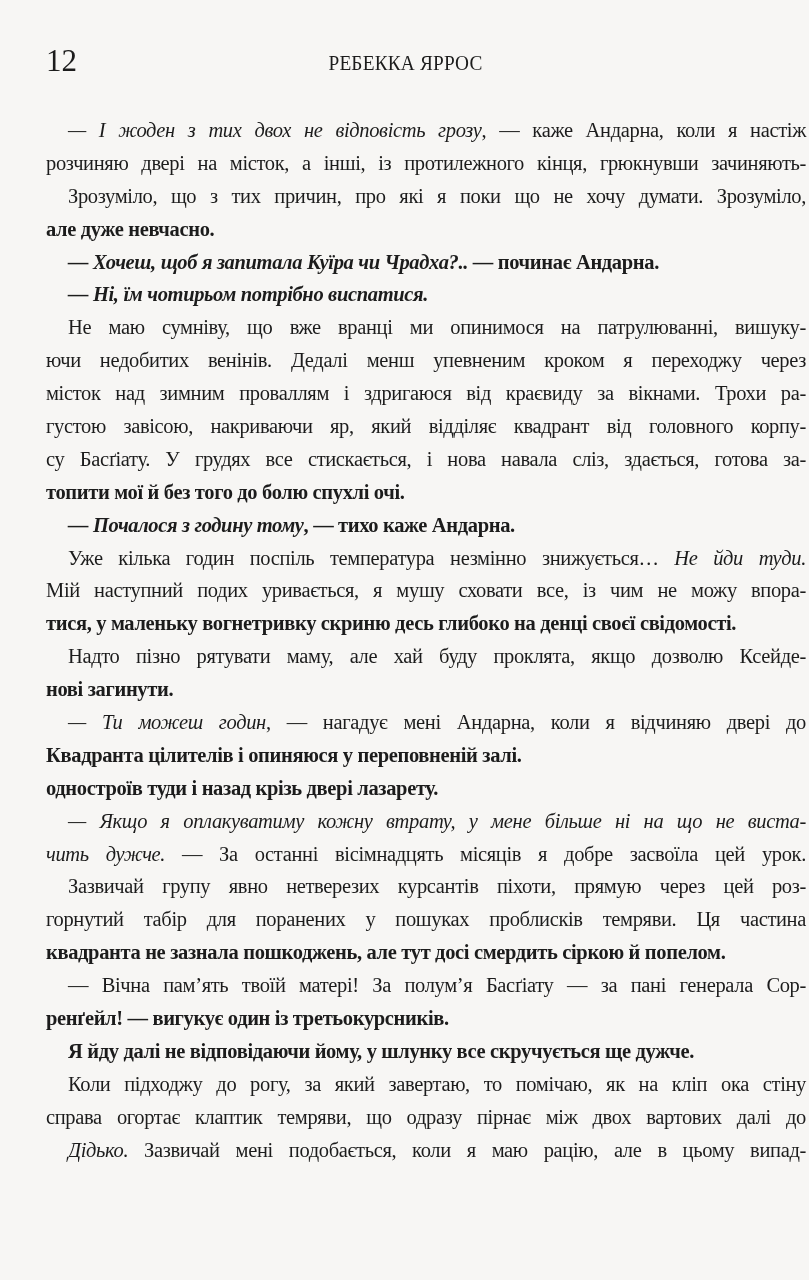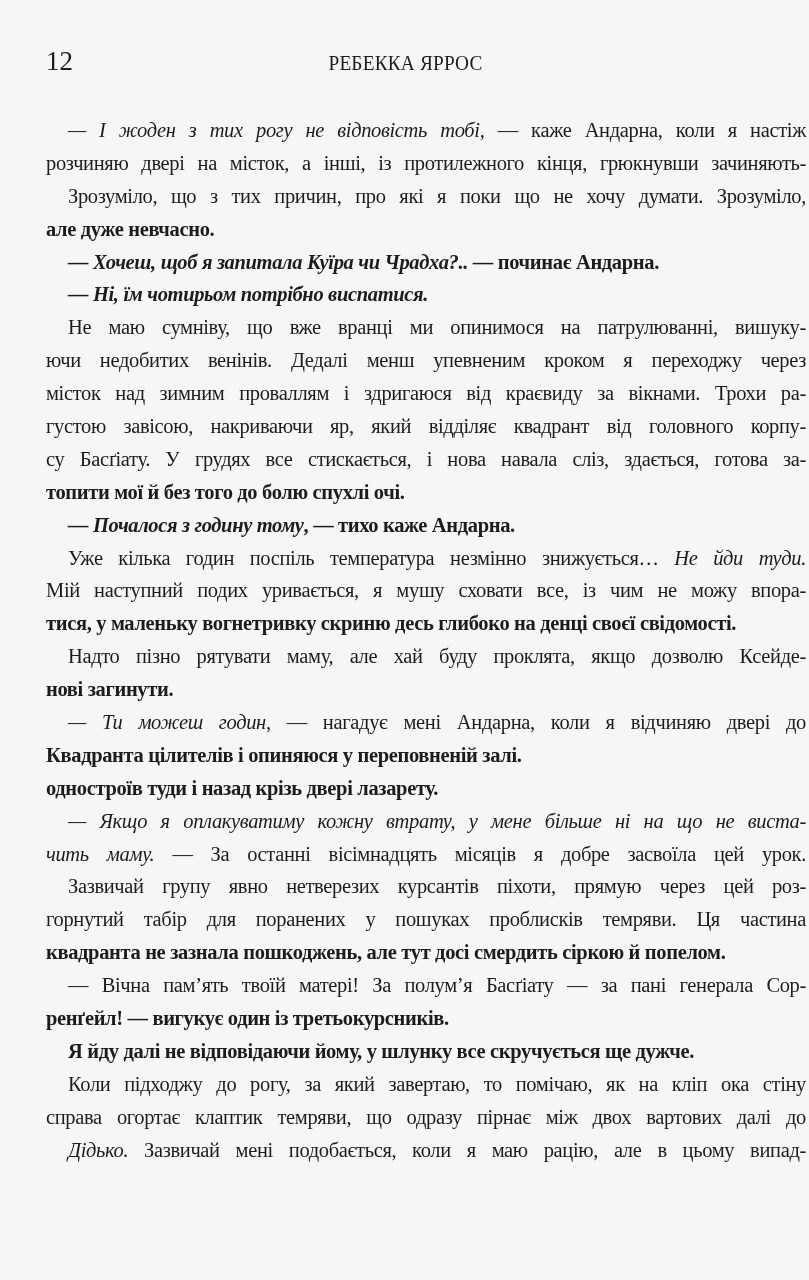--- a/index.html
+++ b/index.html
@@ -8,21 +8,21 @@
     background: #f7f6f4;
     color: #1c1c1c;
     font-family: "Liberation Serif", "DejaVu Serif", serif;
     position: relative;
   }
   .running-head {
     position: absolute; top: 44px; left: 46px; right: 4px; height: 34px;
   }
   .page-number {
     position: absolute; left: 0; top: 0;
-    font-size: 27px; line-height: 34px;
+    font-size: 31px; line-height: 34px;
   }
   .book-author {
     position: absolute; left: 0; right: 40px; top: 2px; text-align: center;
     font-size: 21px; line-height: 34px; letter-spacing: 0.2px;
     transform: scaleX(0.92);
   }
   .body-text {
     position: absolute; top: 114px; left: 46px; width: 760px;
     font-size: 20.5px; line-height: 32.9px;
     letter-spacing: -0.35px;
@@ -37,21 +37,21 @@
 </style>
 </head>
 <body>
 
 <div class="running-head">
   <span class="page-number">12</span>
   <div class="book-author">РЕБЕККА ЯРРОС</div>
 </div>
 
 <div class="body-text" id="body-text">
-    <span class="line indent"><span class="it">— I жоден з тих рогу не відповість тобі</span><span>, — каже Андарна, коли я настіж</span></span>
+    <span class="line indent"><span class="it">— I жоден з тих двох не відповість грозу</span><span>, — каже Андарна, коли я настіж</span></span>
     <span class="line"><span>розчиняю двері на місток, а інші, із протилежного кінця, грюкнувши зачиняють-</span></span>
     <span class="line indent"><span>Зрозуміло, що з тих причин, про які я поки що не хочу думати. Зрозуміло,</span></span>
     <span class="line last"><span>але дуже невчасно.</span></span>
     <span class="line indent last"><span class="it">— Хочеш, щоб я запитала Куїра чи Чрадха?..</span><span> — починає Андарна.</span></span>
     <span class="line indent last"><span class="it">— Ні, їм чотирьом потрібно виспатися.</span></span>
     <span class="line indent"><span>Не маю сумніву, що вже вранці ми опинимося на патрулюванні, вишуку-</span></span>
     <span class="line"><span>ючи недобитих венінів. Дедалі менш упевненим кроком я переходжу через</span></span>
     <span class="line"><span>місток над зимним проваллям і здригаюся від краєвиду за вікнами. Трохи ра-</span></span>
     <span class="line"><span>густою завісою, накриваючи яр, який відділяє квадрант від головного корпу-</span></span>
     <span class="line"><span>су Басґіату. У грудях все стискається, і нова навала сліз, здається, готова за-</span></span>
@@ -59,21 +59,21 @@
     <span class="line indent last"><span class="it">— Почалося з годину тому</span><span>, — тихо каже Андарна.</span></span>
     <span class="line indent"><span>Уже кілька годин поспіль температура незмінно знижується… </span><span class="it">Не йди туди.</span></span>
     <span class="line"><span>Мій наступний подих уривається, я мушу сховати все, із чим не можу впора-</span></span>
     <span class="line last"><span>тися, у маленьку вогнетривку скриню десь глибоко на денці своєї свідомості.</span></span>
     <span class="line indent"><span>Надто пізно рятувати маму, але хай буду проклята, якщо дозволю Ксейде-</span></span>
     <span class="line last"><span>нові загинути.</span></span>
     <span class="line indent"><span class="it">— Ти можеш годин</span><span>, — нагадує мені Андарна, коли я відчиняю двері до</span></span>
     <span class="line last"><span>Квадранта цілителів і опиняюся у переповненій залі.</span></span>
     <span class="line last"><span>одностроїв туди і назад крізь двері лазарету.</span></span>
     <span class="line indent"><span class="it">— Якщо я оплакуватиму кожну втрату, у мене більше ні на що не виста-</span></span>
-    <span class="line"><span class="it">чить маму.</span><span> — За останні вісімнадцять місяців я добре засвоїла цей урок.</span></span>
+    <span class="line"><span class="it">чить дужче.</span><span> — За останні вісімнадцять місяців я добре засвоїла цей урок.</span></span>
     <span class="line indent"><span>Зазвичай групу явно нетверезих курсантів піхоти, прямую через цей роз-</span></span>
     <span class="line"><span>горнутий табір для поранених у пошуках проблисків темряви. Ця частина</span></span>
     <span class="line last"><span>квадранта не зазнала пошкоджень, але тут досі смердить сіркою й попелом.</span></span>
     <span class="line indent"><span>— Вічна пам’ять твоїй матері! За полум’я Басґіату — за пані генерала Сор-</span></span>
     <span class="line last"><span>ренґейл! — вигукує один із третьокурсників.</span></span>
     <span class="line indent last"><span>Я йду далі не відповідаючи йому, у шлунку все скручується ще дужче.</span></span>
     <span class="line indent"><span>Коли підходжу до рогу, за який завертаю, то помічаю, як на кліп ока стіну</span></span>
     <span class="line"><span>справа огортає клаптик темряви, що одразу пірнає між двох вартових далі до</span></span>
     <span class="line indent"><span class="it">Дідько.</span><span> Зазвичай мені подобається, коли я маю рацію, але в цьому випад-</span></span>
   </div>

